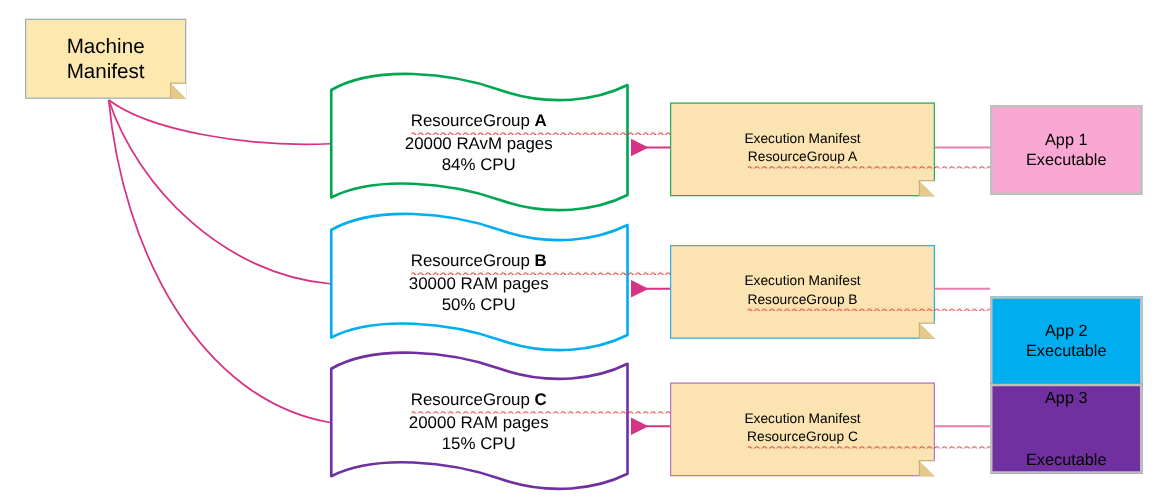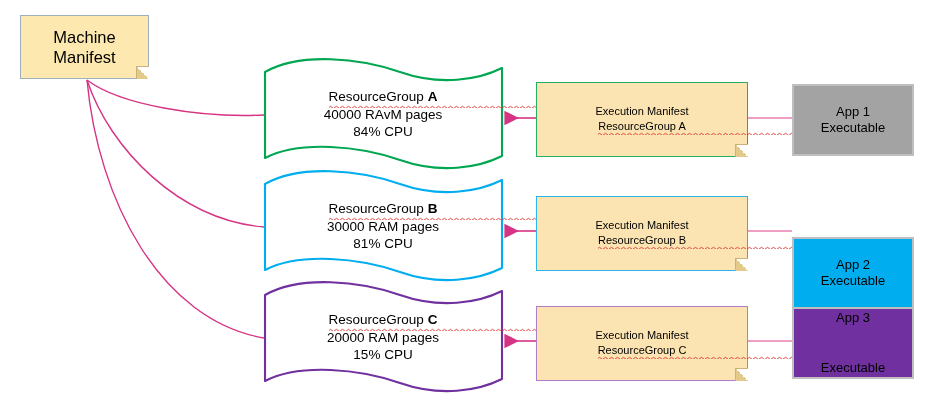--- a/index.html
+++ b/index.html
@@ -92,21 +92,21 @@
     box-sizing: border-box;
     border: 2px solid #bfbfbf;
     display: flex;
     flex-direction: column;
     align-items: center;
     justify-content: center;
     color: #000000;
     font-size: 13px;
     line-height: 1.25;
   }
-  #app-box-1 { top: 84px; background: #a3a3a3; }
+  #app-box-1 { top: 84px; background: #f9a8d4; }
   #app-box-2 { top: 197px; background: #00aeef; margin-top: 40px; }
   #app-box-3 { top: 307px; background: #7030a0; gap: 33px; }
 
   
   .wave-label {
     position: absolute;
     width: 240px;
     text-align: center;
     color: #000000;
     font-size: 13.5px;
@@ -184,36 +184,36 @@
   <div class="wave-label" id="wave-label-a">
     <div>
       <span class="title">
         <span>ResourceGroup</span>
         <svg class="rg-underline" preserveAspectRatio="none">
             <rect width="100%" height="100%" fill="url(#squiggle-pat)"></rect>
           </svg>
       </span>
       <b>A</b>
     </div>
-    <div>40000 RAvM pages</div>
+    <div>20000 RAvM pages</div>
     <div>84% CPU</div>
   </div>
 
   <div class="wave-label" id="wave-label-b">
     <div>
       <span class="title">
         <span>ResourceGroup</span>
         <svg class="rg-underline" preserveAspectRatio="none">
             <rect width="100%" height="100%" fill="url(#squiggle-pat)"></rect>
           </svg>
       </span>
       <b>B</b>
     </div>
     <div>30000 RAM pages</div>
-    <div>81% CPU</div>
+    <div>50% CPU</div>
   </div>
 
   <div class="wave-label" id="wave-label-c">
     <div>
       <span class="title">
         <span>ResourceGroup</span>
         <svg class="rg-underline" preserveAspectRatio="none">
             <rect width="100%" height="100%" fill="url(#squiggle-pat)"></rect>
           </svg>
       </span>

